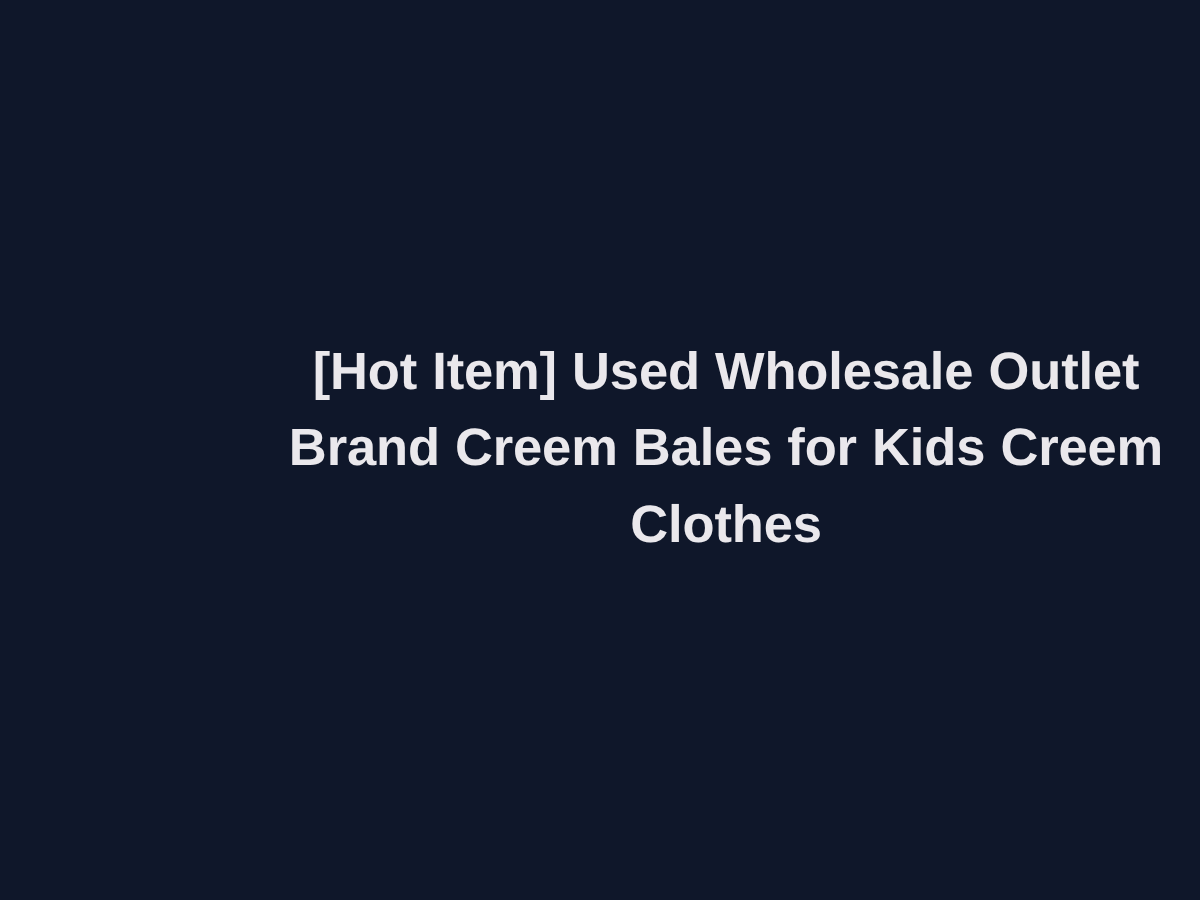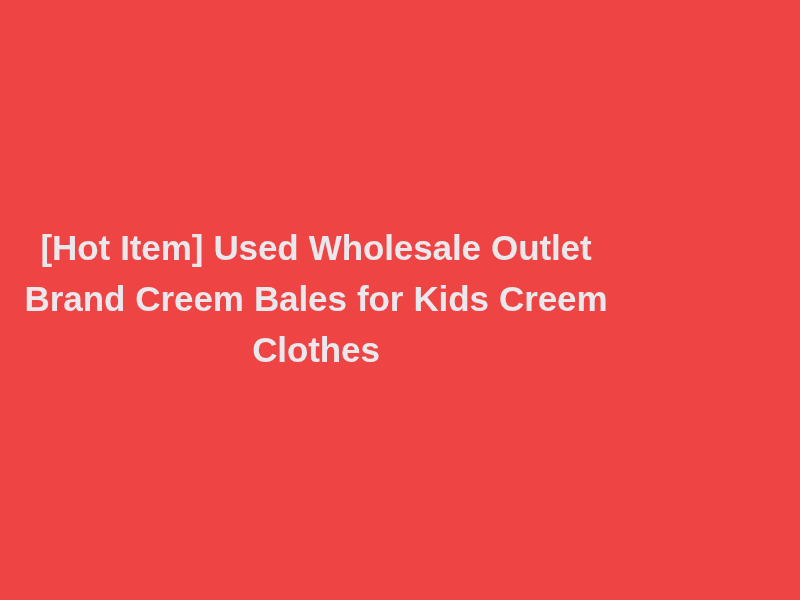--- a/index.html
+++ b/index.html
@@ -9,24 +9,24 @@
   body {
     width: 800px;
     height: 600px;
     overflow: hidden;
     font-family: "Liberation Sans", sans-serif;
   }
   #placeholder-canvas {
     position: relative;
     width: 800px;
     height: 600px;
-    background: #ef4444;
+    background: #0f172a;
     display: flex;
     align-items: center;
-    justify-content: flex-start;
+    justify-content: flex-end;
     box-sizing: border-box;
   }
   #title-block {
     width: 632px;
     margin: 0;
     padding: 0;
     transform: translateY(-2px);
     text-align: center;
     color: #eae8ec;
     font-family: "Liberation Sans", sans-serif;

